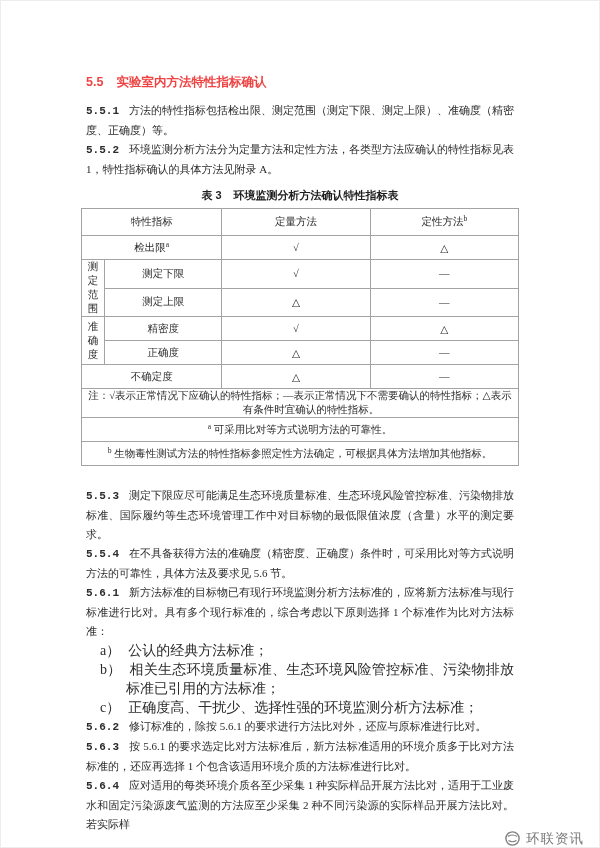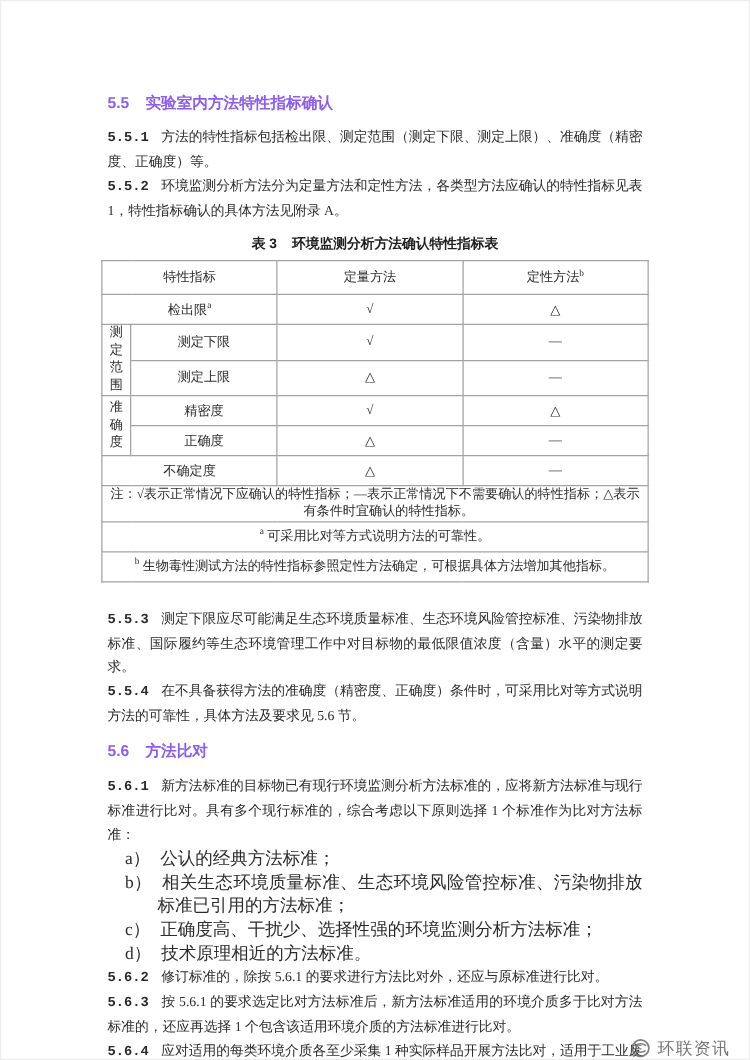--- a/index.html
+++ b/index.html
@@ -5,21 +5,21 @@
   html,body{margin:0;padding:0;}
   body{
     width:600px;height:848px;position:relative;background:#ffffff;
     font-family:"Liberation Serif","DejaVu Serif",serif;
     color:#2b2b2b;overflow:hidden;
     box-shadow:inset 0 0 0 1px #ededed;
   }
   .page{padding:74px 86px 0 86px;}
   .sec-heading{
     font-family:"Liberation Sans","DejaVu Sans",sans-serif;
-    font-weight:bold;font-size:12.5px;line-height:16px;color:#8b5cf6;
+    font-weight:bold;font-size:12.5px;line-height:16px;color:#ef4444;
     margin:0 0 11px 0;
   }
   .sec-heading .num{margin-right:13px;}
   .para{
     margin:0;font-size:11px;line-height:19px;text-align:justify;
   }
   .clause-num{
     font-family:Liberation Mono, monospace;
     font-weight:bold;margin-right:10px;white-space:nowrap;
   }
@@ -150,39 +150,33 @@
 
   <div class="spacer-after-table"></div>
 
   <p class="para">
     <span class="clause-num">5.5.3</span><span>测定下限应尽可能满足生态环境质量标准、生态环境风险管控标准、污染物排放标准、国际履约等生态环境管理工作中对目标物的最低限值浓度（含量）水平的测定要求。</span>
   </p>
   <p class="para">
     <span class="clause-num">5.5.4</span><span>在不具备获得方法的准确度（精密度、正确度）条件时，可采用比对等方式说明方法的可靠性，具体方法及要求见 5.6 节。</span>
   </p>
 
-  <div class="sec-heading mt-10">
-    <span class="num">5.6</span><span>方法比对</span>
-  </div>
 
   <p class="para">
     <span class="clause-num">5.6.1</span><span>新方法标准的目标物已有现行环境监测分析方法标准的，应将新方法标准与现行标准进行比对。具有多个现行标准的，综合考虑以下原则选择 1 个标准作为比对方法标准：</span>
   </p>
 
   <p class="list-item">
     <span class="marker">a）</span><span>公认的经典方法标准；</span>
   </p>
   <p class="list-item">
     <span class="marker">b）</span><span>相关生态环境质量标准、生态环境风险管控标准、污染物排放标准已引用的方法标准；</span>
   </p>
   <p class="list-item">
     <span class="marker">c）</span><span>正确度高、干扰少、选择性强的环境监测分析方法标准；</span>
-  </p>
-  <p class="list-item">
-    <span class="marker">d）</span><span>技术原理相近的方法标准。</span>
   </p>
 
   <p class="para">
     <span class="clause-num">5.6.2</span><span>修订标准的，除按 5.6.1 的要求进行方法比对外，还应与原标准进行比对。</span>
   </p>
   <p class="para">
     <span class="clause-num">5.6.3</span><span>按 5.6.1 的要求选定比对方法标准后，新方法标准适用的环境介质多于比对方法标准的，还应再选择 1 个包含该适用环境介质的方法标准进行比对。</span>
   </p>
   <p class="para">
     <span class="clause-num">5.6.4</span><span>应对适用的每类环境介质各至少采集 1 种实际样品开展方法比对，适用于工业废水和固定污染源废气监测的方法应至少采集 2 种不同污染源的实际样品开展方法比对。若实际样</span>

